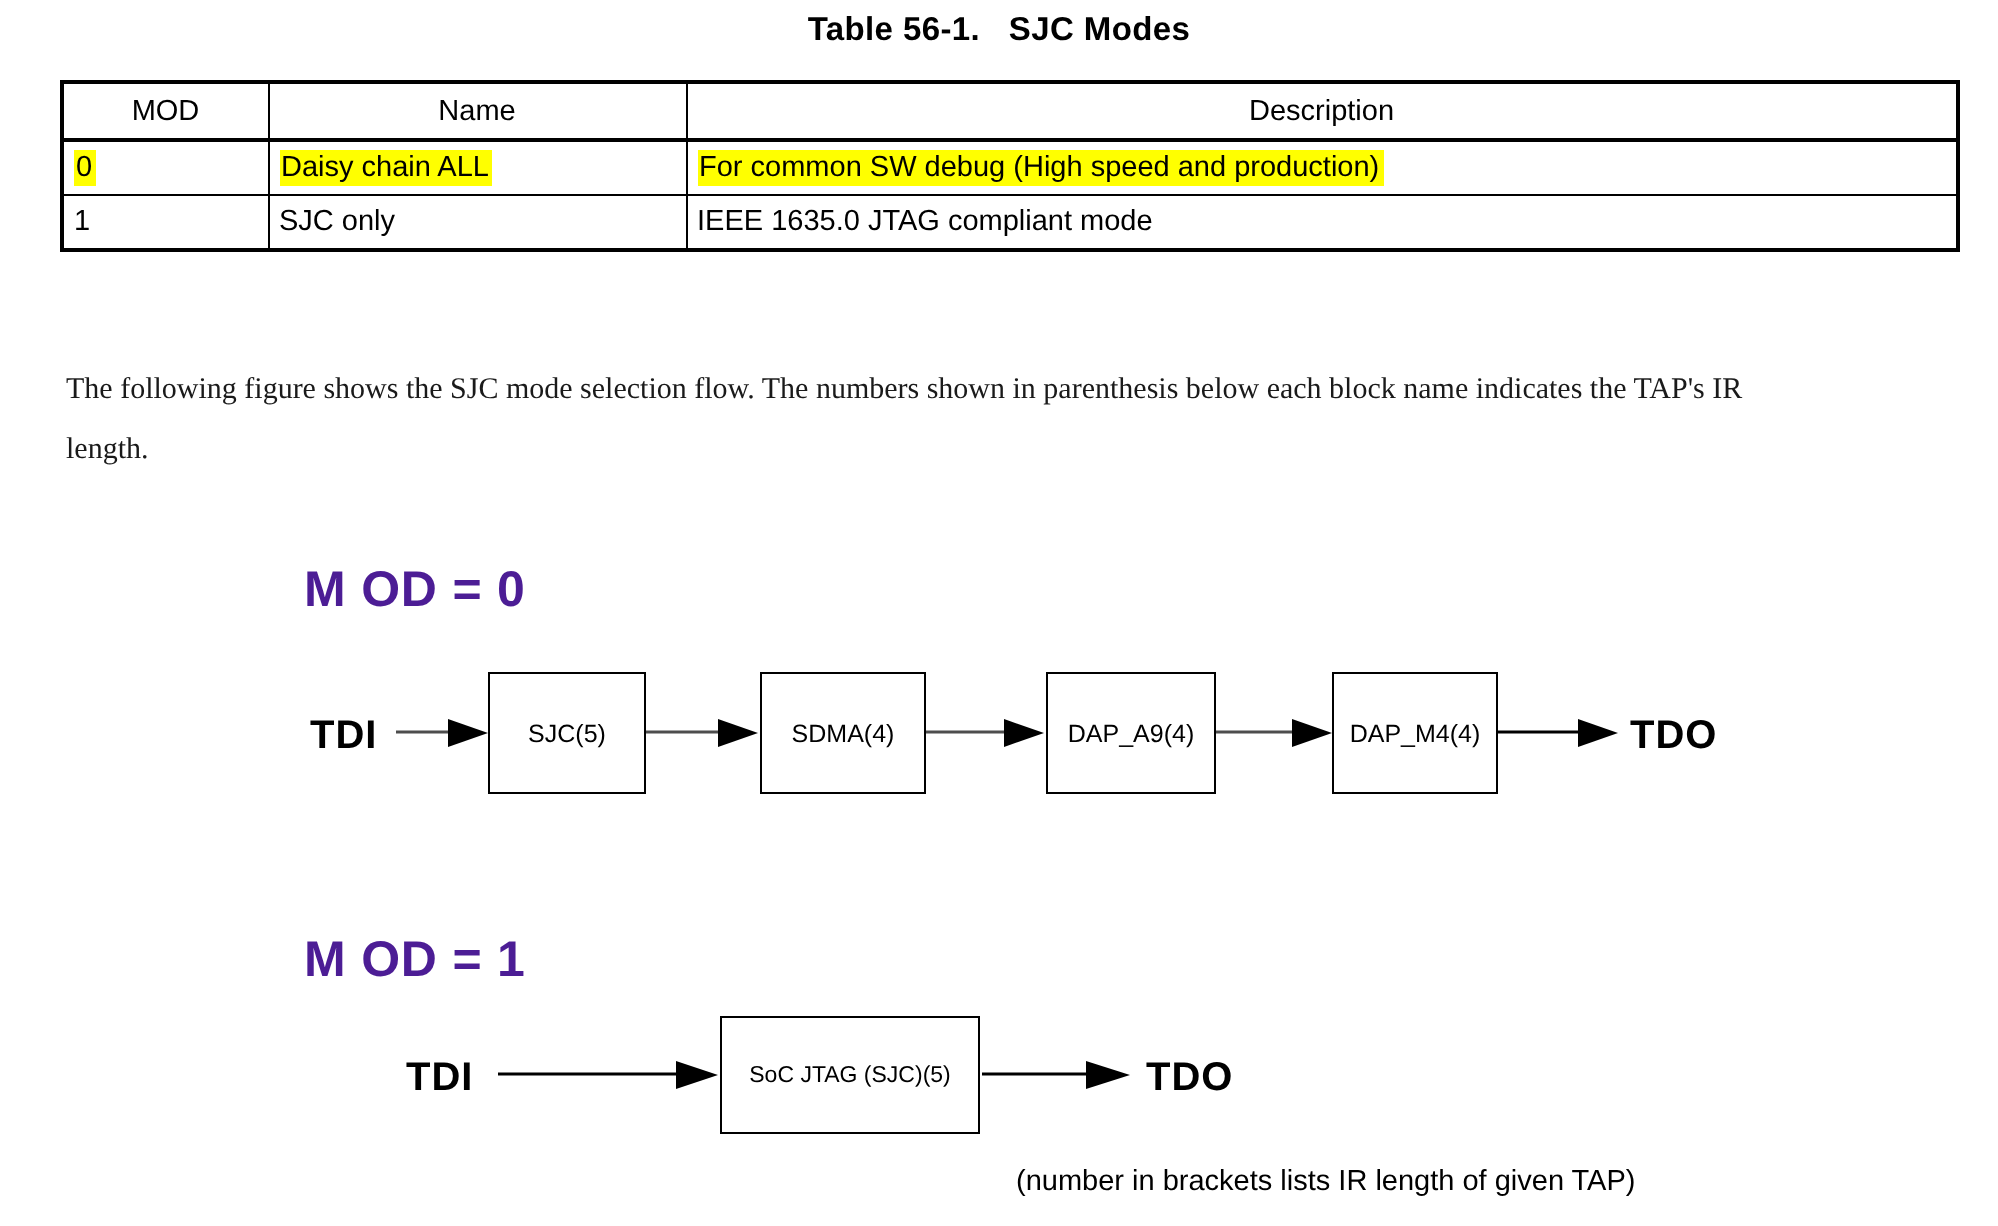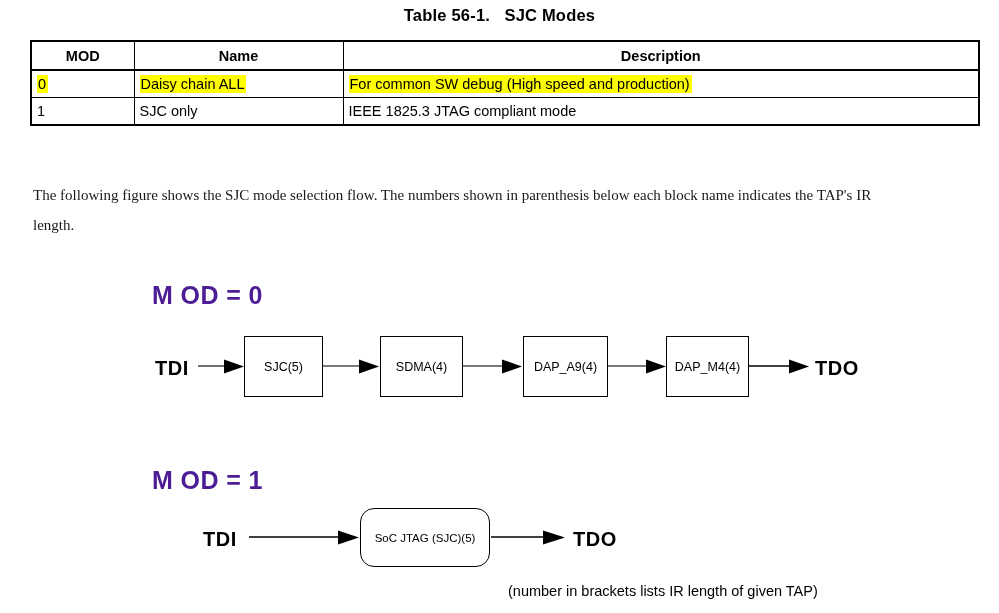--- a/index.html
+++ b/index.html
@@ -50,21 +50,21 @@
     border: 1px solid #000;
     font-family: "Liberation Sans", sans-serif;
     font-size: 14.5px;
     color: #000;
     padding: 0;
     vertical-align: middle;
   }
   #modes-table thead th {
     height: 27px;
     text-align: center;
-    font-weight: bold;
+    font-weight: normal;
     border-top: 2px solid #000;
     border-bottom: 2px solid #000;
   }
   #modes-table thead th.first { border-left: 2px solid #000; }
   #modes-table thead th.last  { border-right: 2px solid #000; }
 
   #modes-table tbody td {
     height: 26px;
     text-align: left;
     font-weight: normal;
@@ -171,21 +171,21 @@
     </thead>
     <tbody>
       <tr>
         <td class="first"><span class="hl">0</span></td>
         <td><span class="hl">Daisy chain ALL</span></td>
         <td class="last"><span class="hl">For common SW debug (High speed and production)</span></td>
       </tr>
       <tr class="last-row">
         <td class="first"><span>1</span></td>
         <td><span>SJC only</span></td>
-        <td class="last"><span>IEEE 1825.3 JTAG compliant mode</span></td>
+        <td class="last"><span>IEEE 1635.0 JTAG compliant mode</span></td>
       </tr>
     </tbody>
   </table>
 
   <div id="intro-paragraph">The following figure shows the SJC mode selection flow. The numbers shown in parenthesis below each block name indicates the TAP's IR length.</div>
 
   <div class="mode-label" style="left:152px; top:281px;">M OD = 0</div>
 
   <div class="port-label" style="left:155px; top:357px;">TDI</div>
 
@@ -238,21 +238,21 @@
 
   <div class="mode-label" style="left:152px; top:466px;">M OD = 1</div>
 
   <div class="port-label" style="left:203px; top:528px;">TDI</div>
 
   <svg class="arrow-svg" style="left:249px; top:529px;" width="112" height="16">
     <line x1="0" y1="8" x2="95" y2="8" stroke="#000" stroke-width="1.4"></line>
     <polygon points="89,1.5 110,8.5 89,15.5" fill="#000"></polygon>
   </svg>
 
-  <div class="blk small" style="left:360px; top:508px; width:130px; height:59px;border-radius:14px;">
+  <div class="blk small" style="left:360px; top:508px; width:130px; height:59px;">
     <span class="blk-name">SoC JTAG (SJC)</span>
     <span class="blk-ir">(5)</span>
   </div>
 
   <svg class="arrow-svg" style="left:491px; top:529px;" width="76" height="16">
     <line x1="0" y1="8" x2="58" y2="8" stroke="#000" stroke-width="1.4"></line>
     <polygon points="52,1.5 74,8.5 52,15.5" fill="#000"></polygon>
   </svg>
 
   <div class="port-label" style="left:573px; top:528px;">TDO</div>

